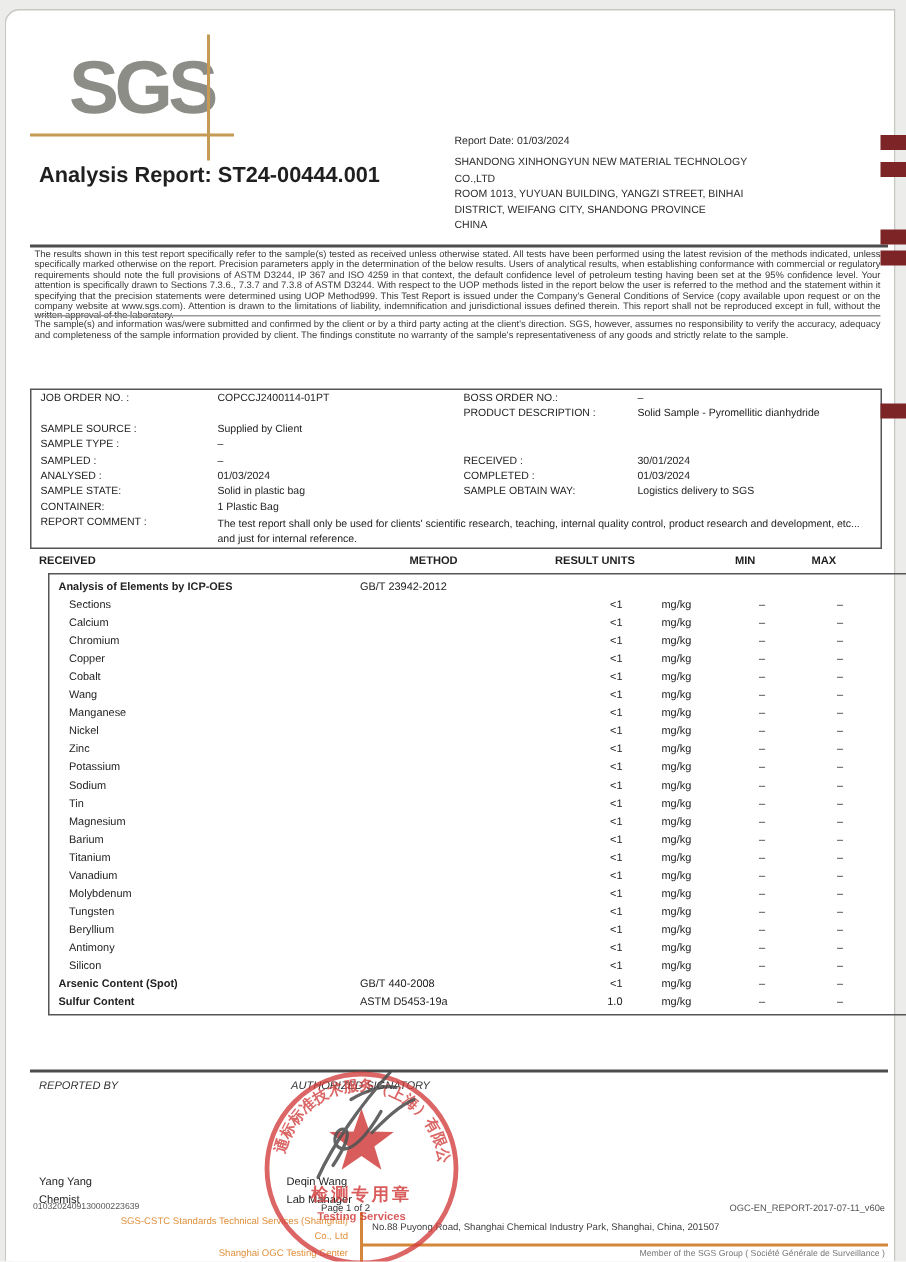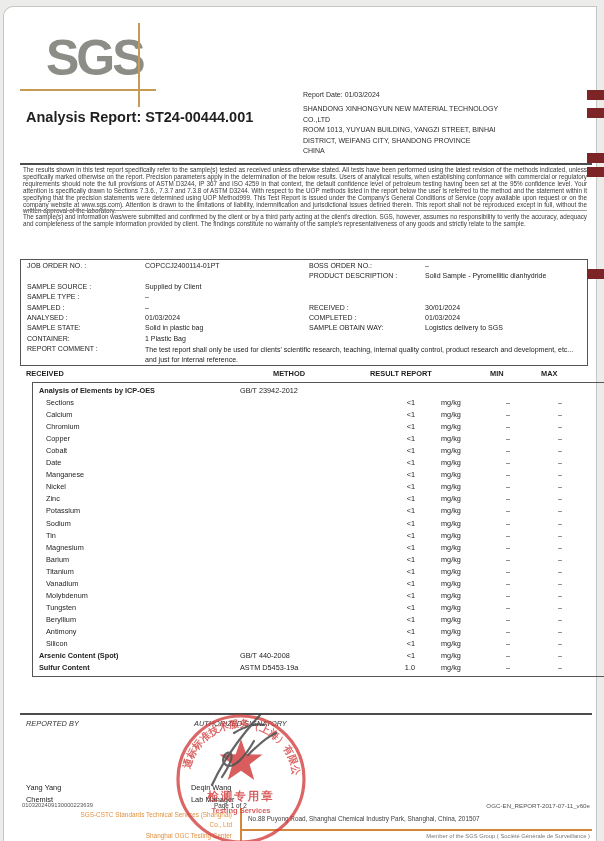--- a/index.html
+++ b/index.html
@@ -152,21 +152,21 @@
       </div>
       <div class="job-row span">
         <div class="l">REPORT COMMENT :</div>
         <div class="v">The test report shall only be used for clients' scientific research, teaching, internal quality control, product research and development, etc... and just for internal reference.</div>
       </div>
     </div>
 
   <div class="tbl-head">
     <span class="h-prop">RECEIVED</span>
     <span class="h-method">METHOD</span>
-    <span class="h-result">RESULT REPORT</span>
+    <span class="h-result">RESULT UNITS</span>
     <span class="h-min">MIN</span>
     <span class="h-max">MAX</span>
   </div>
   <div class="tbl-box" id="tbl-box">
       <div class="t-row group">
         <div class="c-prop">Analysis of Elements by ICP-OES</div>
         <div class="c-method">GB/T 23942-2012</div>
         <div class="c-result"></div>
         <div class="c-units"></div>
         <div class="c-min"></div>
@@ -206,21 +206,21 @@
       </div>
       <div class="t-row indent">
         <div class="c-prop">Cobalt</div>
         <div class="c-method"></div>
         <div class="c-result">&lt;1</div>
         <div class="c-units">mg/kg</div>
         <div class="c-min">–</div>
         <div class="c-max">–</div>
       </div>
       <div class="t-row indent">
-        <div class="c-prop">Date</div>
+        <div class="c-prop">Wang</div>
         <div class="c-method"></div>
         <div class="c-result">&lt;1</div>
         <div class="c-units">mg/kg</div>
         <div class="c-min">–</div>
         <div class="c-max">–</div>
       </div>
       <div class="t-row indent">
         <div class="c-prop">Manganese</div>
         <div class="c-method"></div>
         <div class="c-result">&lt;1</div>

